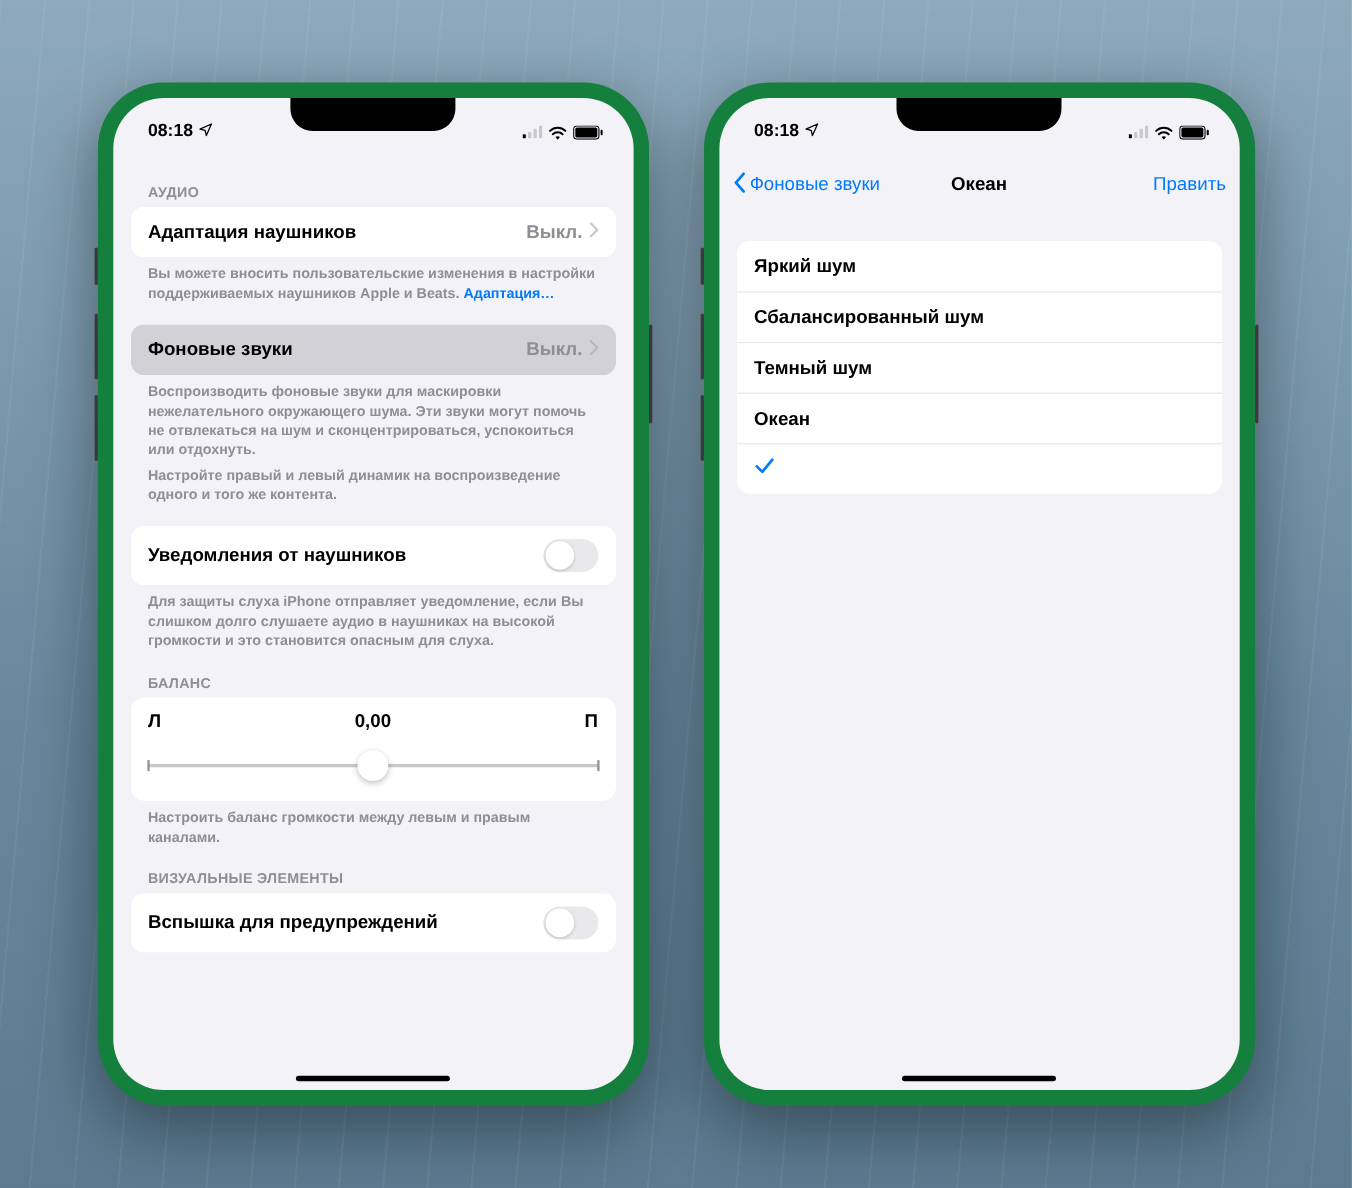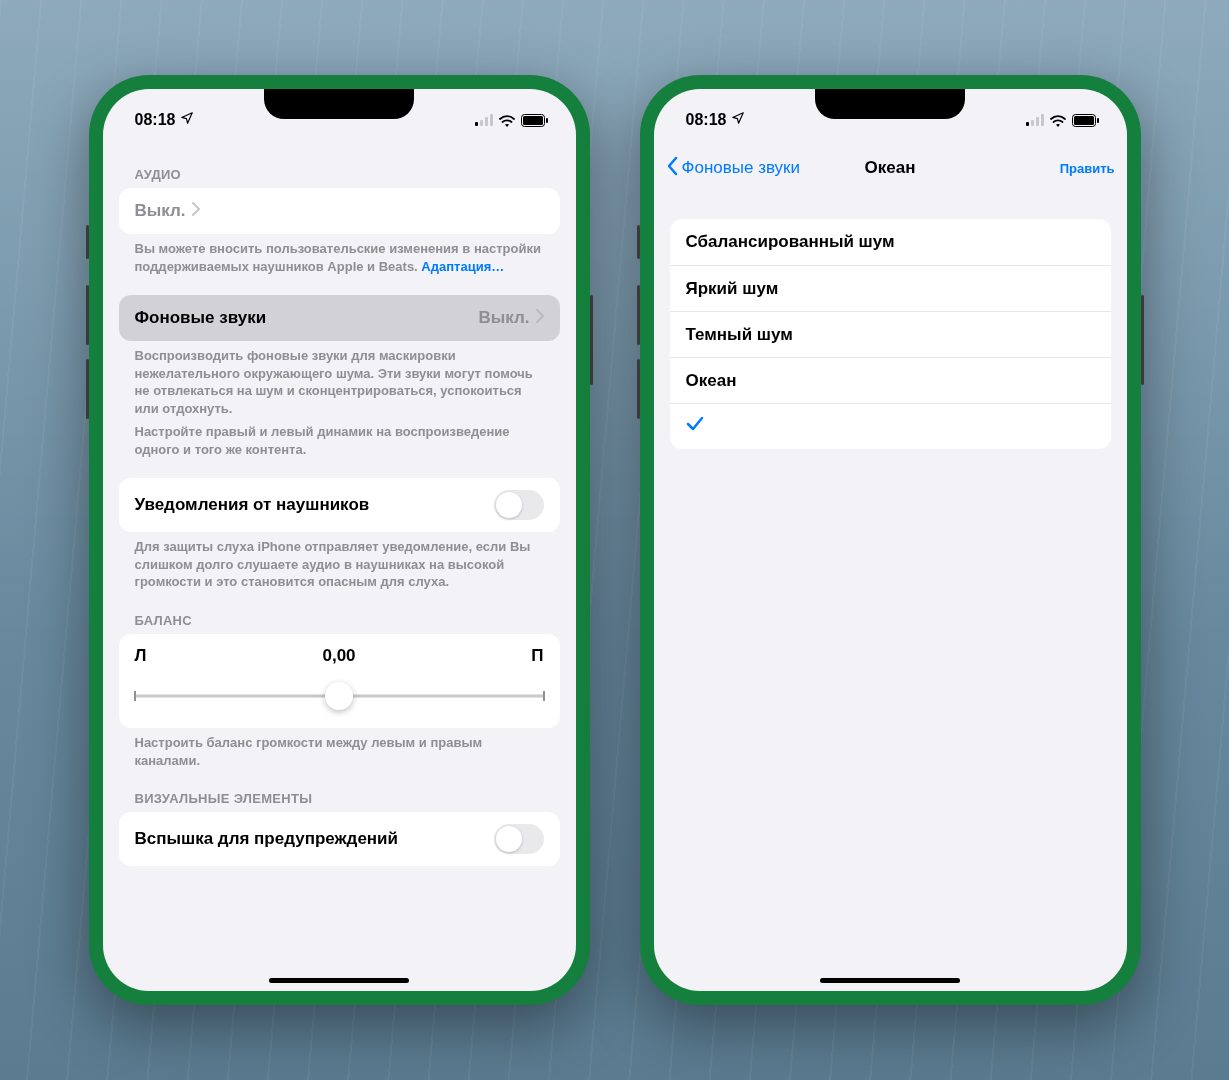--- a/index.html
+++ b/index.html
@@ -89,22 +89,21 @@
     position: absolute;
     left: 50%;
     transform: translateX(-50%);
     font-weight: 600;
     font-size: 17px;
     color: #000;
   }
   .nav-right {
     margin-left: auto;
     color: #007aff;
-    font-size: 13px;
-    font-weight: bold;
+    font-size: 17px;
   }
 
   .content {
     flex: 1;
     overflow-y: hidden;
     padding: 0 16px;
     font-weight: bold;
   }
 
   .section-header {
@@ -268,20 +267,21 @@
         </span>
       </div>
     </div>
 
 
     <div class="content">
       <div class="section-header">АУДИО</div>
 
       <div class="cell-group">
         <div class="cell">
+          <span class="cell-label">Адаптация наушников</span>
           <span class="cell-value">Выкл.</span>
           <span class="chevron">
             <svg width="8" height="14" viewBox="0 0 8 14">
                 <path d="M1 1 L7 7 L1 13" stroke="#c7c7cc" stroke-width="2" fill="none" stroke-linecap="round" stroke-linejoin="round"></path>
               </svg>
           </span>
         </div>
       </div>
       <div class="footer-text">
         <span>Вы можете вносить пользовательские изменения в настройки поддерживаемых наушников Apple и Beats. </span><a href="#">Адаптация…</a>
@@ -392,24 +392,24 @@
         <span>Фоновые звуки</span>
       </div>
       <div class="nav-title">Океан</div>
       <div class="nav-right">Править</div>
     </div>
 
     <div class="content">
       <div class="cell-group" id="sound-list" style="margin-top:28px;">
 
       <div class="cell">
-            <span class="cell-label">Сбалансированный шум</span>
+            <span class="cell-label">Яркий шум</span>
           </div>
           <div class="cell">
-            <span class="cell-label">Яркий шум</span>
+            <span class="cell-label">Сбалансированный шум</span>
           </div>
           <div class="cell">
             <span class="cell-label">Темный шум</span>
           </div>
           <div class="cell">
             <span class="cell-label">Океан</span>
           </div>
           <div class="cell">
             <span class="checkmark"><svg width="18" height="16" viewBox="0 0 18 16">
                 <path d="M2 8 L7 13 L16 2" stroke="#007aff" stroke-width="2.5" fill="none" stroke-linecap="round" stroke-linejoin="round"></path>

